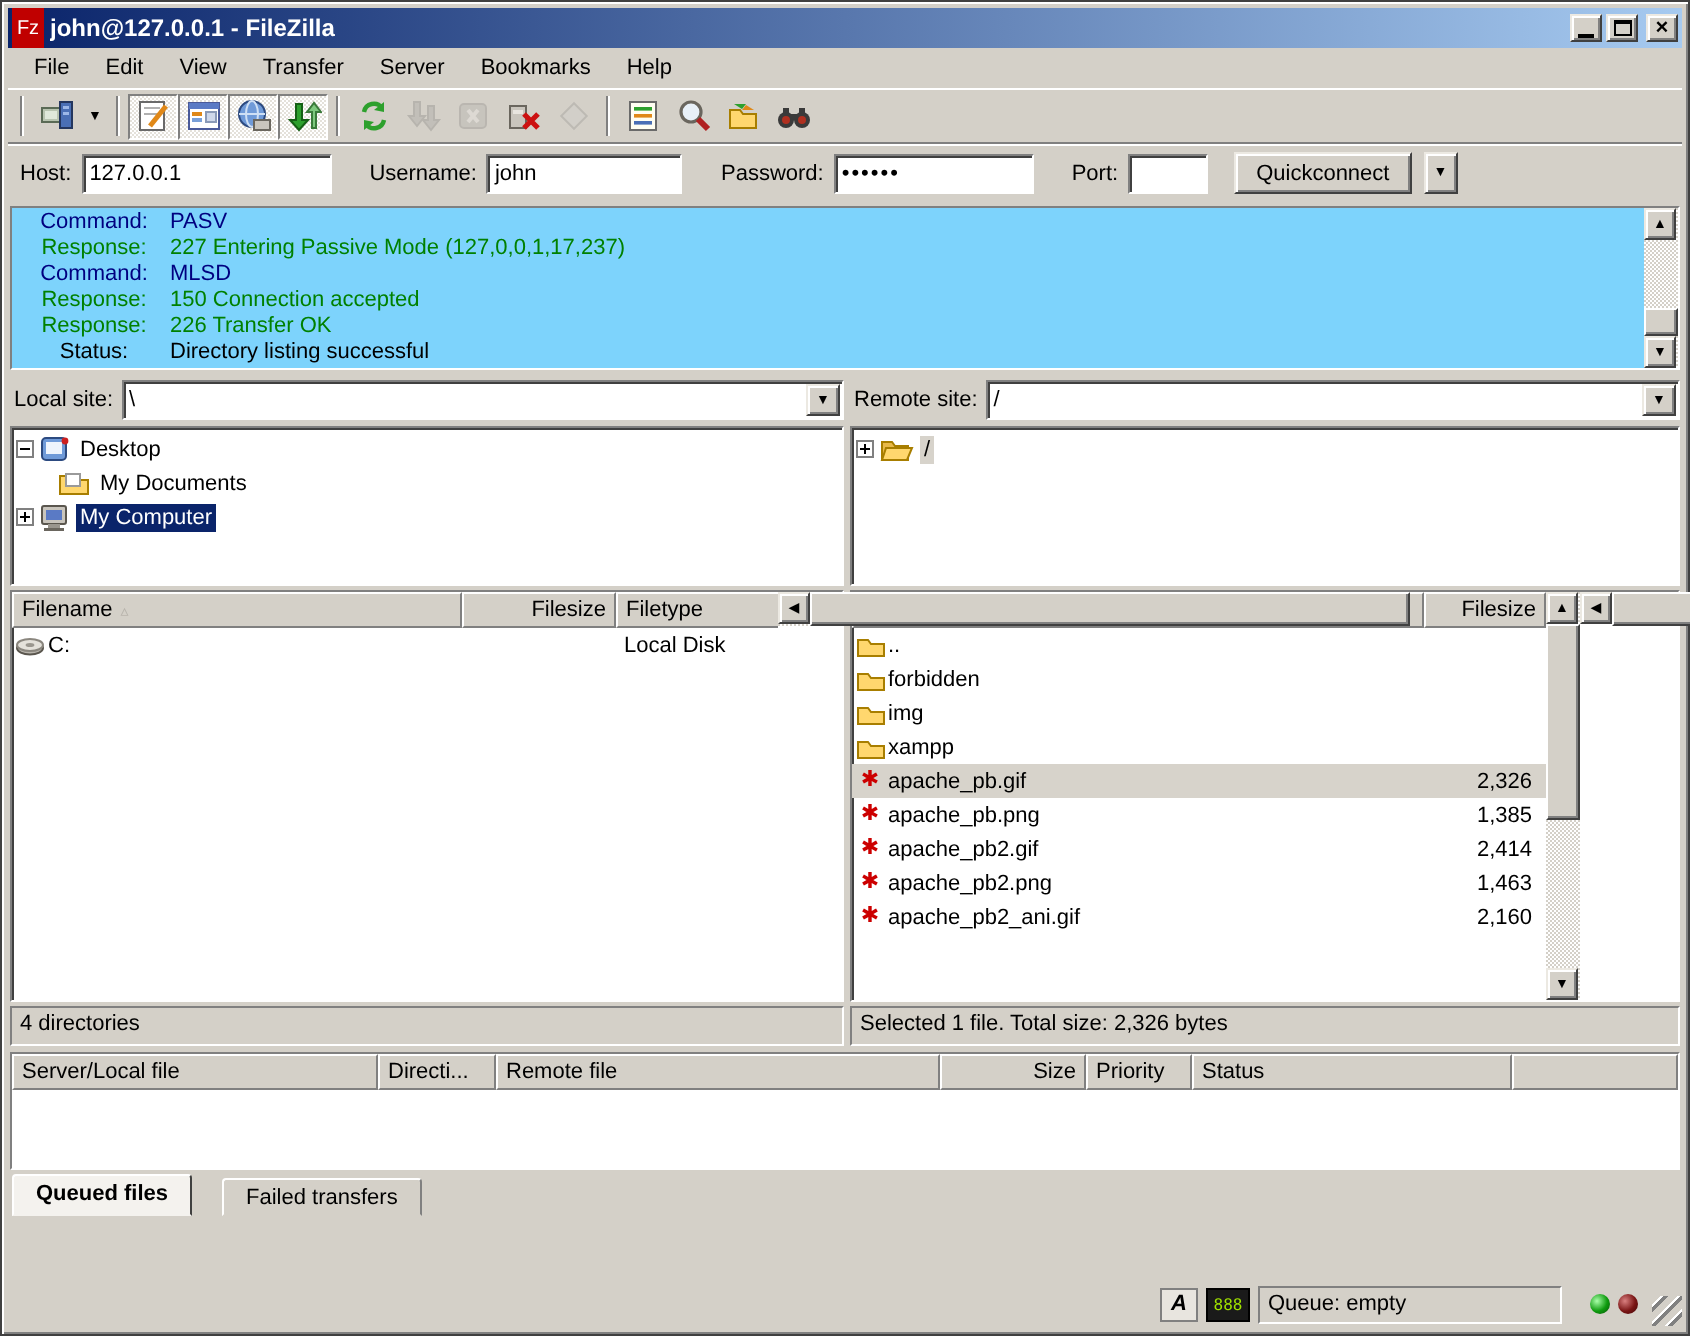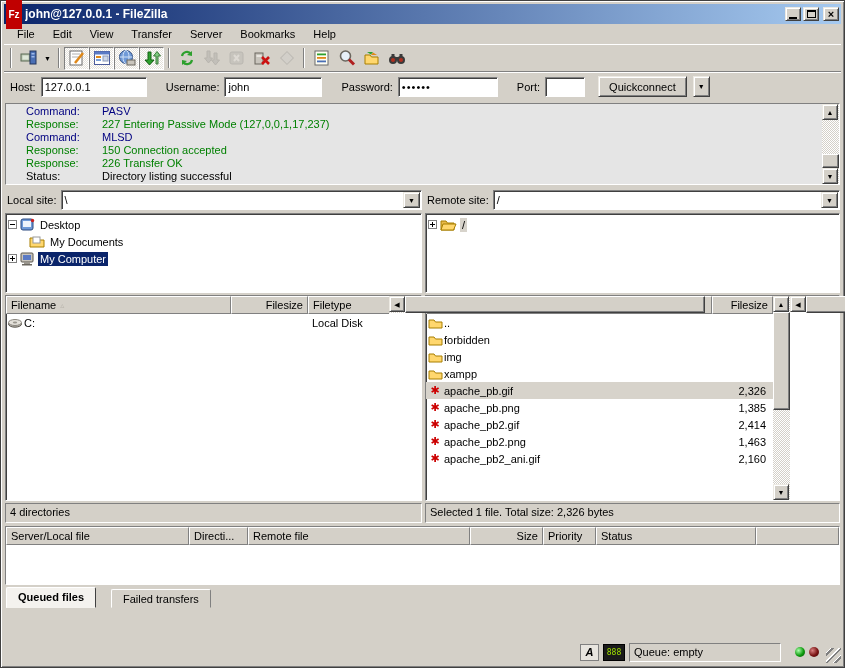--- a/index.html
+++ b/index.html
@@ -18,21 +18,21 @@
   
   .b-out { border:1px solid; border-color:#ece9e2 #404040 #404040 #ece9e2;
            box-shadow: inset 1px 1px 0 #fff, inset -1px -1px 0 #808080; background:#d4d0c8; }
   .b-in  { border:1px solid; border-color:#808080 #fff #fff #808080;
            box-shadow: inset 1px 1px 0 #404040; background:#fff; }
   .checker { background-image: conic-gradient(#fff 90deg,#d4d0c8 0 180deg,#fff 0 270deg,#d4d0c8 0);
              background-size:2px 2px; }
   
   .titlebar { height:20px; flex:0 0 20px; display:flex; align-items:center; gap:3px;
     background:linear-gradient(to right,#0a246a,#a6caf0); padding:0 2px; }
-  .logo { width:16px; height:30px; background:#c00000; color:#fff; font-weight:bold;
+  .logo { width:16px; height:20px; background:#c00000; color:#fff; font-weight:normal;
     font-size:10px; display:flex; align-items:center; justify-content:center; flex:0 0 16px; }
   .title-text { flex:1; color:#fff; font-weight:bold; font-size:12px; white-space:nowrap; overflow:hidden; }
   .tbtns { display:flex; gap:2px; }
   .tbtn { width:16px; height:14px; display:flex; align-items:center; justify-content:center; padding:0; }
   .g-min { width:8px; height:2px; background:#000; margin-top:7px; }
   .g-max { width:9px; height:8px; border:1px solid #000; border-top-width:2px; }
   .g-close { font-size:11px; font-weight:bold; line-height:10px; }
   
   .menubar { height:20px; flex:0 0 20px; display:flex; align-items:center; padding-left:4px; }
   .menu-item { padding:2px 9px; cursor:default; }
@@ -49,28 +49,28 @@
   .tool-drop { width:13px; height:23px; display:flex; align-items:center; justify-content:center;
     font-size:7px; }
   .uarr { font-size:7px; line-height:7px; }
   
   .quickbar { height:30px; flex:0 0 30px; display:flex; align-items:center; gap:5px;
     padding:0 6px; border-top:1px solid #808080; box-shadow: inset 0 1px 0 #fff; }
   .qlabel { white-space:nowrap; }
   input.field { height:20px; border:1px solid; border-color:#808080 #fff #fff #808080;
     box-shadow: inset 1px 1px 0 #404040; background:#fff; font-family:"Liberation Sans",sans-serif;
     font-size:11px; padding:1px 3px; outline:none; }
-  .f-host { width:106px; } .f-user { width:98px; } .f-pass { width:100px; letter-spacing:1px; }
+  .f-host { width:125px; } .f-user { width:98px; } .f-pass { width:100px; letter-spacing:1px; }
   .f-port { width:40px; }
   .qc-btn { height:21px; padding:1px 10px; font-family:"Liberation Sans",sans-serif; font-size:11px; }
   .qc-drop { width:17px; height:21px; display:flex; align-items:center; justify-content:center;
     font-size:7px; margin-left:1px; }
   
   .logwrap { margin:2px 1px 0 1px; height:82px; flex:0 0 82px; display:flex; }
-  .logbody { flex:1; background:#e5e5e5; padding:1px 20px; overflow:hidden; }
+  .logbody { flex:1; background:#7dd3fc; padding:1px 3px; overflow:hidden;text-align:center; }
   .logline { height:13px; line-height:13px; white-space:nowrap; display:flex; }
   .loglabel { width:76px; flex:0 0 76px; }
   .command { color:#000080; } .response { color:#008000; } .statusln { color:#000; }
   
   .vscroll { width:17px; flex:0 0 17px; display:flex; flex-direction:column; }
   .hscroll { height:17px; flex:0 0 17px; display:flex; }
   .sb-btn { width:16px; height:16px; flex:0 0 16px; display:flex; align-items:center;
     justify-content:center; font-size:7px; line-height:7px; padding:0; }
   .sb-track { flex:1; position:relative; }
   .sb-thumb { background:#d4d0c8; border:1px solid; border-color:#fff #404040 #404040 #fff;

